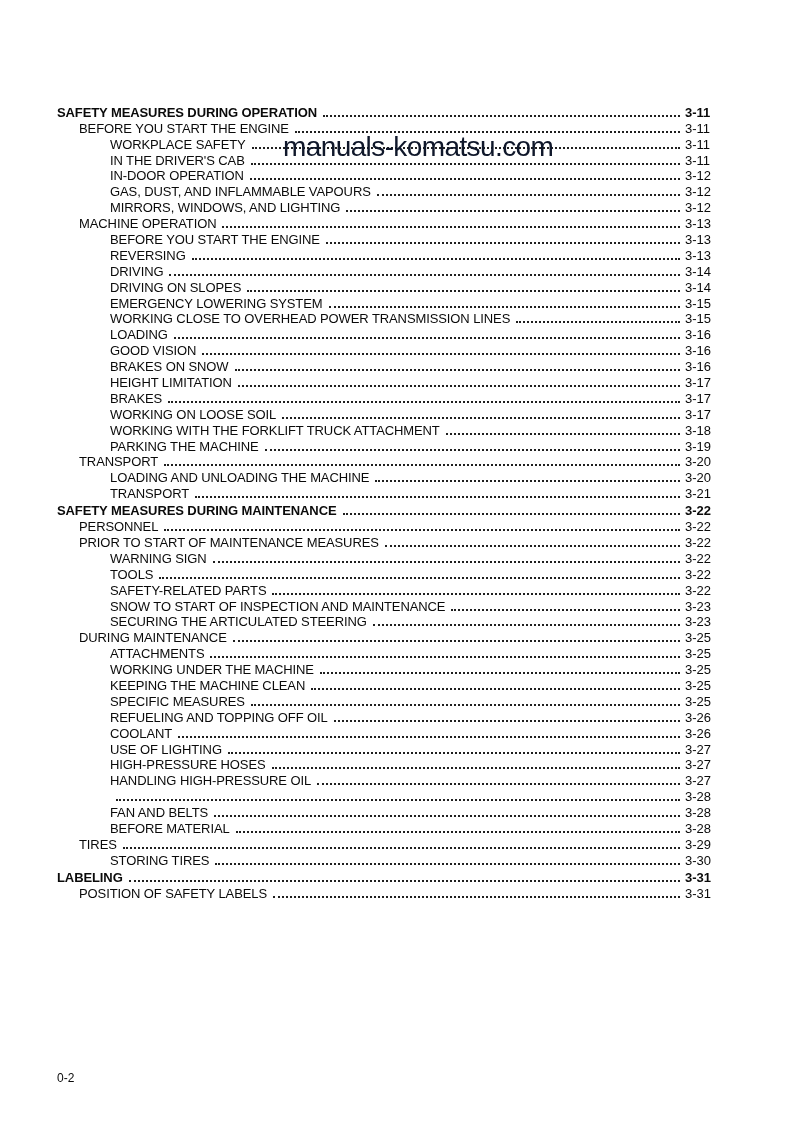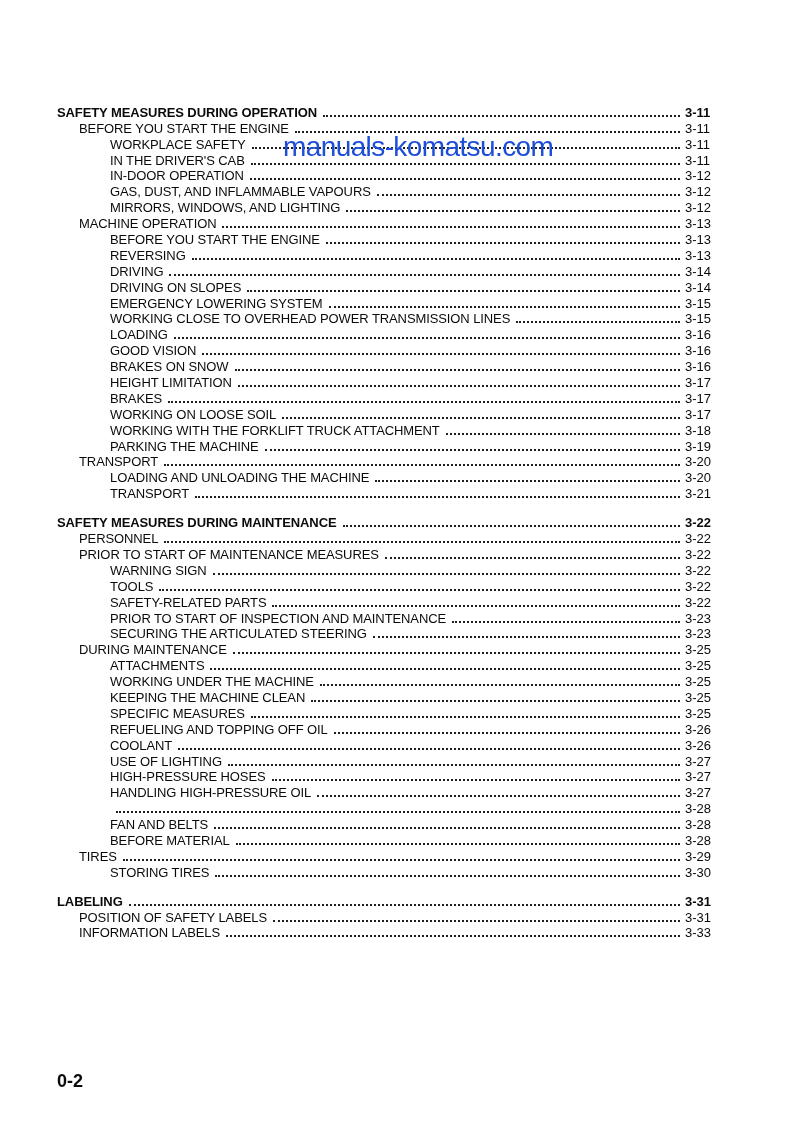--- a/index.html
+++ b/index.html
@@ -20,47 +20,47 @@
   }
   .row {
     display: flex;
     align-items: flex-end;
     height: 15.9px;
     font-size: 13px;
     line-height: 13px;
   }
   .row .label { white-space: nowrap; letter-spacing: -0.1px; }
   .lvl0 { font-weight: bold; }
-  .toc .lvl0:not(:first-child) { margin-top: 13px; }
+  .toc .lvl0:not(:first-child) { margin-top: 1px; }
   .lvl1 { padding-left: 22px; }
   .lvl2 { padding-left: 53px; }
   .leader {
     flex: 1 1 auto;
     min-width: 12px;
     border-bottom: 2px dotted #1f1f1f;
     margin: 0 5px 2px 6px;
   }
   .pg { white-space: nowrap; flex: 0 0 auto; width: 27px; text-align: left; }
   .watermark {
     position: absolute;
     left: 283px;
     top: 132px;
     font-size: 28px;
     line-height: 30px;
     letter-spacing: -0.6px;
-    color: #1d4ed8;
+    color: #0f172a;
     z-index: 5;
     white-space: nowrap;
   }
   .footer {
     position: absolute;
     left: 57px;
     top: 1071px;
-    font-size: 18px;
-    font-weight: bold;
+    font-size: 12px;
+    font-weight: normal;
   }
 </style>
 </head>
 <body>
 
 <div class="page">
   <div class="toc" id="toc">
       <div class="row lvl0">
         <span class="label">SAFETY MEASURES DURING OPERATION</span>
         <span class="leader"></span>
@@ -210,21 +210,21 @@
         <span class="label">TOOLS</span>
         <span class="leader"></span>
         <span class="pg">3-22</span>
       </div>
       <div class="row lvl2">
         <span class="label">SAFETY-RELATED PARTS</span>
         <span class="leader"></span>
         <span class="pg">3-22</span>
       </div>
       <div class="row lvl2">
-        <span class="label">PRIOR TO START OF INSPECTION AND MAINTENANCE</span>
+        <span class="label">SNOW TO START OF INSPECTION AND MAINTENANCE</span>
         <span class="leader"></span>
         <span class="pg">3-23</span>
       </div>
       <div class="row lvl2">
         <span class="label">SECURING THE ARTICULATED STEERING</span>
         <span class="leader"></span>
         <span class="pg">3-23</span>
       </div>
       <div class="row lvl1">
         <span class="label">DURING MAINTENANCE</span>
@@ -302,22 +302,17 @@
       </div>
       <div class="row lvl0">
         <span class="label">LABELING</span>
         <span class="leader"></span>
         <span class="pg">3-31</span>
       </div>
       <div class="row lvl1">
         <span class="label">POSITION OF SAFETY LABELS</span>
         <span class="leader"></span>
         <span class="pg">3-31</span>
-      </div>
-      <div class="row lvl1">
-        <span class="label">INFORMATION LABELS</span>
-        <span class="leader"></span>
-        <span class="pg">3-33</span>
       </div>
     </div>
   <div class="watermark">manuals-komatsu.com</div>
   <div class="footer">0-2</div>
 </div>
 
 </body></html>

